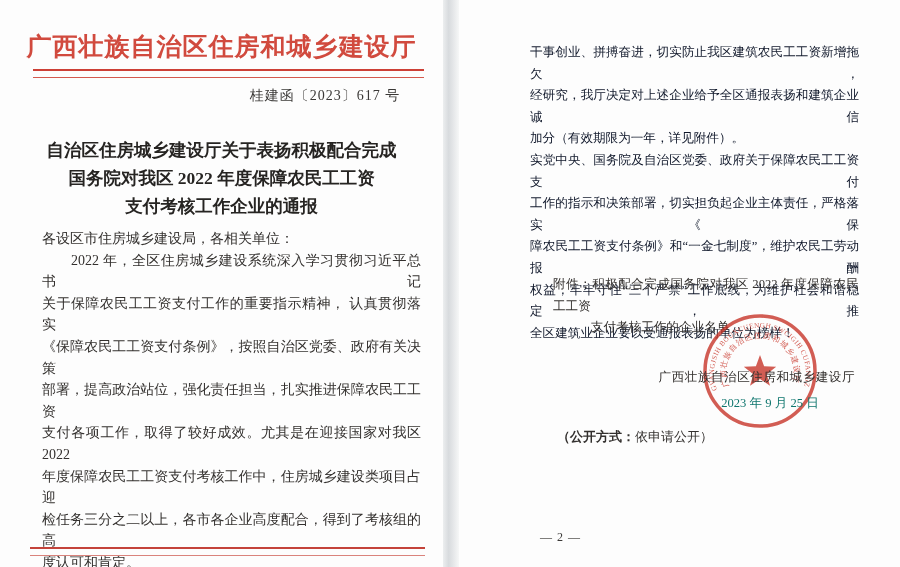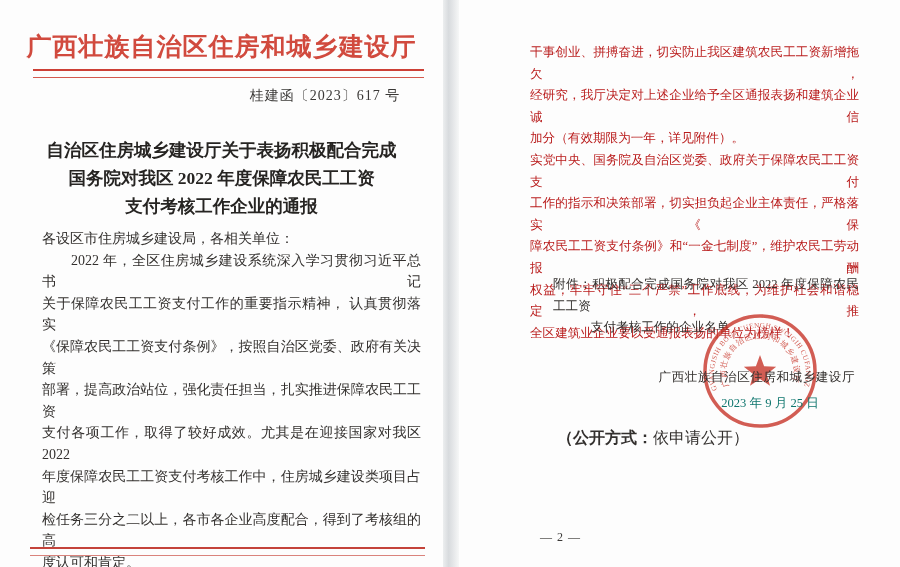--- a/index.html
+++ b/index.html
@@ -17,30 +17,30 @@
       border-top:2.5px solid #cd4036;border-bottom:1.5px solid #d4594e;}
   .red-rule.top{top:69px;}
   .red-rule.bottom{top:547px;left:30px;width:395px;border-top:2px solid #c4433a;border-bottom:1.5px solid #da837c;}
   .doc-number{position:absolute;top:87px;left:205px;width:240px;text-align:center;
       font-size:14px;color:#3a3836;letter-spacing:1px;}
   .doc-title{position:absolute;top:136px;left:20px;width:403px;text-align:center;
       font-size:17.5px;font-weight:bold;line-height:28px;color:#262422;}
 
   .body-block{position:absolute;}
   .body-left{top:228px;left:42px;width:379px;font-size:14px;line-height:21.6px;color:#33302e;}
-  .body-right{top:42px;left:71px;width:329px;font-size:12.6px;line-height:21.6px;color:#b91c1c;}
+  .body-right{top:42px;left:71px;width:329px;font-size:12.6px;line-height:21.6px;color:#0f172a;}
   .tline{text-align:justify;}
   .tline.fill{text-align-last:justify;}
 
   .attachment{top:274px;left:94px;width:306px;font-size:12.6px;line-height:21.5px;color:#33302e;}
 
   .signer{position:absolute;top:369px;right:45px;font-size:12.6px;letter-spacing:0.5px;color:#33302e;white-space:nowrap;}
   .sign-date{position:absolute;top:395px;left:231px;width:160px;text-align:center;
       font-size:12.6px;color:#0f766e;white-space:nowrap;}
-  .disclosure{position:absolute;top:428px;left:98px;font-size:16px;color:#33302e;white-space:nowrap;}
+  .disclosure{position:absolute;top:428px;left:98px;font-size:13px;color:#33302e;white-space:nowrap;}
   .disclosure .lbl{font-weight:bold;}
   .page-number{position:absolute;top:530px;left:81px;font-size:12px;letter-spacing:1px;color:#3a3836;}
 
   .seal{position:absolute;top:311px;left:241px;width:120px;height:120px;opacity:0.8;}
 </style>
 </head>
 <body>
 
 <div class="stage">
 

